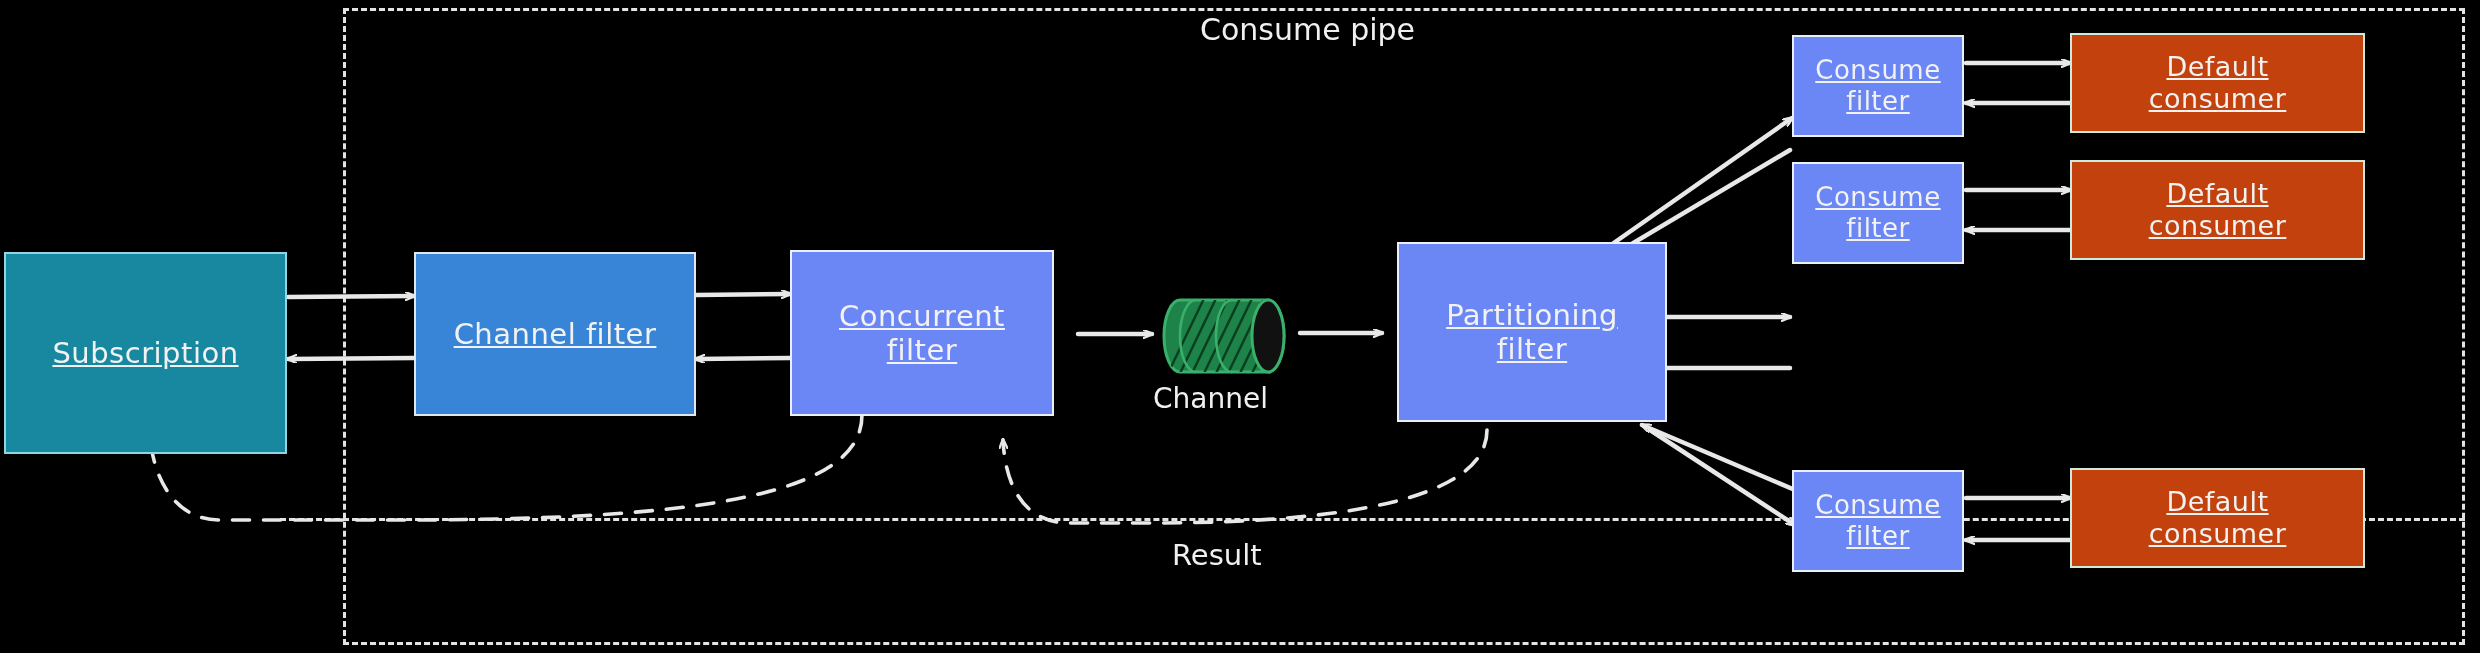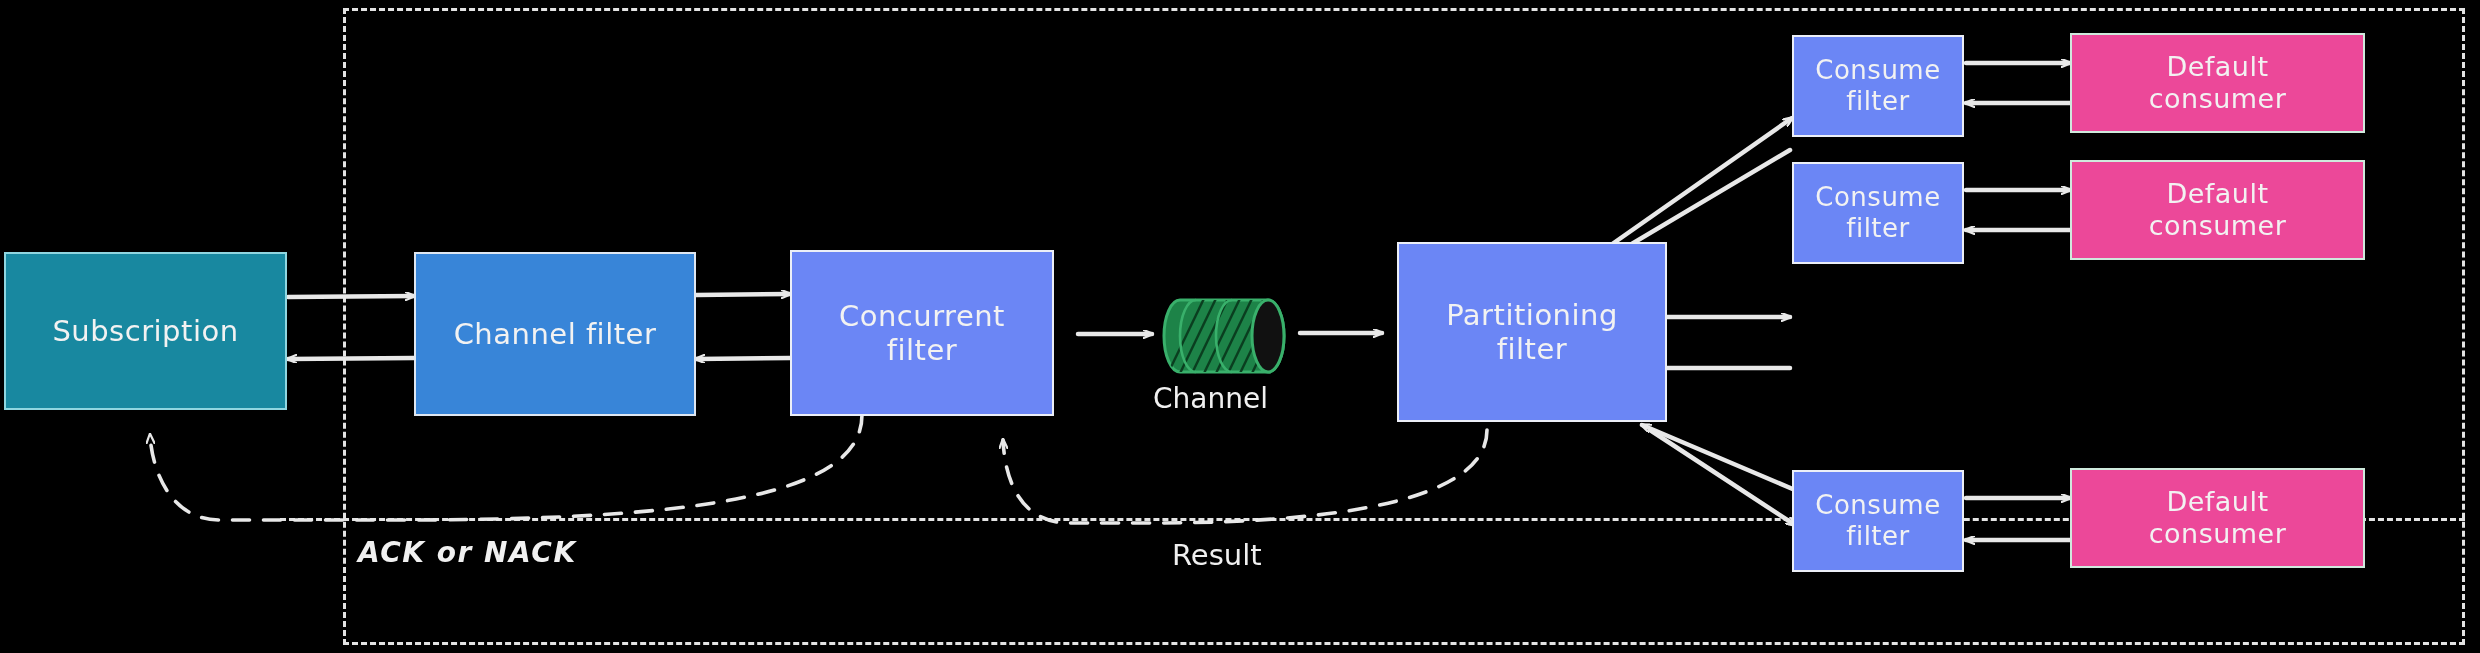--- a/index.html
+++ b/index.html
@@ -37,25 +37,26 @@
     line-height: 1.18;
     border: 2px solid #e8e8e8;
     letter-spacing: 0.5px;
     font-family: "DejaVu Sans", sans-serif;
     font-weight: 400;
   }
   .node .lbl {
     display: block;
     padding: 0 20px;
     white-space: pre-line;
+    text-decoration: underline;
   }
   .teal   { background: #1888a0; border-color: #8fd6e0; }
   .blue   { background: #3885d8; border-color: #dfe7f2; }
   .peri   { background: #6b86f5; border-color: #eceff7; }
-  .green  { background: #ec4899; border-color: #cfeadd; }
+  .green  { background: #c2410c; border-color: #cfeadd; }
 
   .caption {
     position: absolute;
     color: #f0f0f0;
     font-family: "DejaVu Sans", sans-serif;
     white-space: nowrap;
   }
   .caption.italic { font-style: italic; font-weight: 700; letter-spacing: 1.5px; }
 
   .frame {
@@ -138,21 +139,21 @@
           <path d="M1244,390 L1294,286"></path>
         <path d="M1256,390 L1306,286"></path>
           <path d="M1268,390 L1318,286"></path>
       </g>
       <path d="M1196,300 A16,36 0 0 0 1196,372" fill="none" stroke="#39b06b" stroke-width="2.6"></path>
       <path d="M1232,300 A16,36 0 0 0 1232,372" fill="none" stroke="#39b06b" stroke-width="2.6"></path>
       <ellipse cx="1268" cy="336" rx="16" ry="36" fill="#111111" stroke="#39b06b" stroke-width="3"></ellipse>
     </g>
   </svg>
 
-  <div class="node teal" style="left:4px; top:252px; width:283px; height:158px; font-size:29px;">
+  <div class="node teal" style="left:4px; top:252px; width:283px; height:202px; font-size:29px;">
     <span class="lbl">Subscription</span>
   </div>
 
   <div class="node blue" style="left:414px; top:252px; width:282px; height:164px; font-size:29px;">
     <span class="lbl">Channel filter</span>
   </div>
 
   <div class="node peri" style="left:790px; top:250px; width:264px; height:166px; font-size:29px;justify-content:center;">
     <span class="lbl">Concurrent
 filter</span>
@@ -183,22 +184,22 @@
   </div>
   <div class="node green" style="left:2070px; top:160px; width:295px; height:100px; font-size:27px;">
     <span class="lbl">Default
 consumer</span>
   </div>
   <div class="node green" style="left:2070px; top:468px; width:295px; height:100px; font-size:27px;">
     <span class="lbl">Default
 consumer</span>
   </div>
 
-
-  <div class="caption italic" style="left:358px; top:536px; font-size:28px;">
-    <span>ACK or NACK</span>
-  </div>
+  <div class="caption" style="left:1200px; top:12px; font-size:30px;">
+    <span>Consume pipe</span>
+  </div>
+
 
   <div class="caption" style="left:1172px; top:538px; font-size:29px;">
     <span>Result</span>
   </div>
 
 </div>
 
 </body></html>

